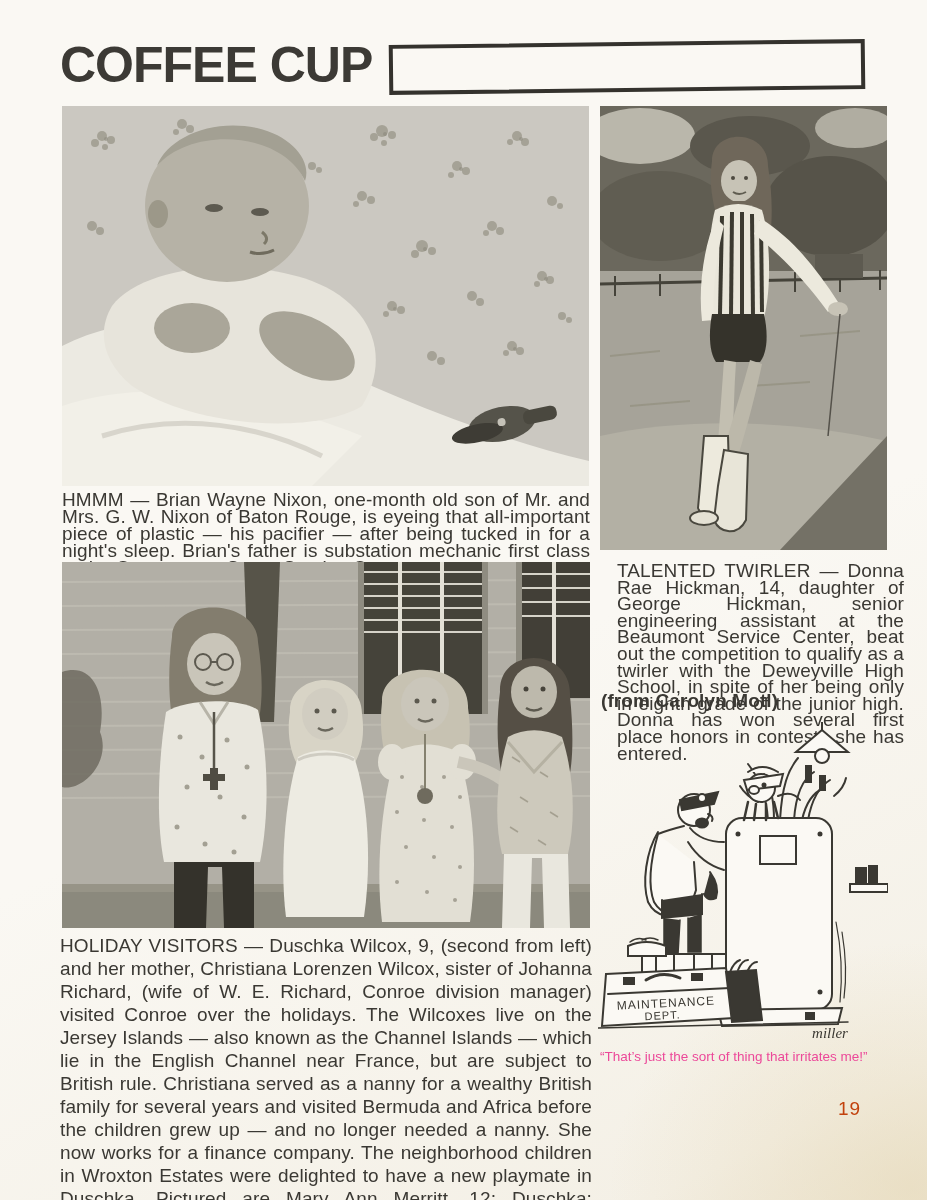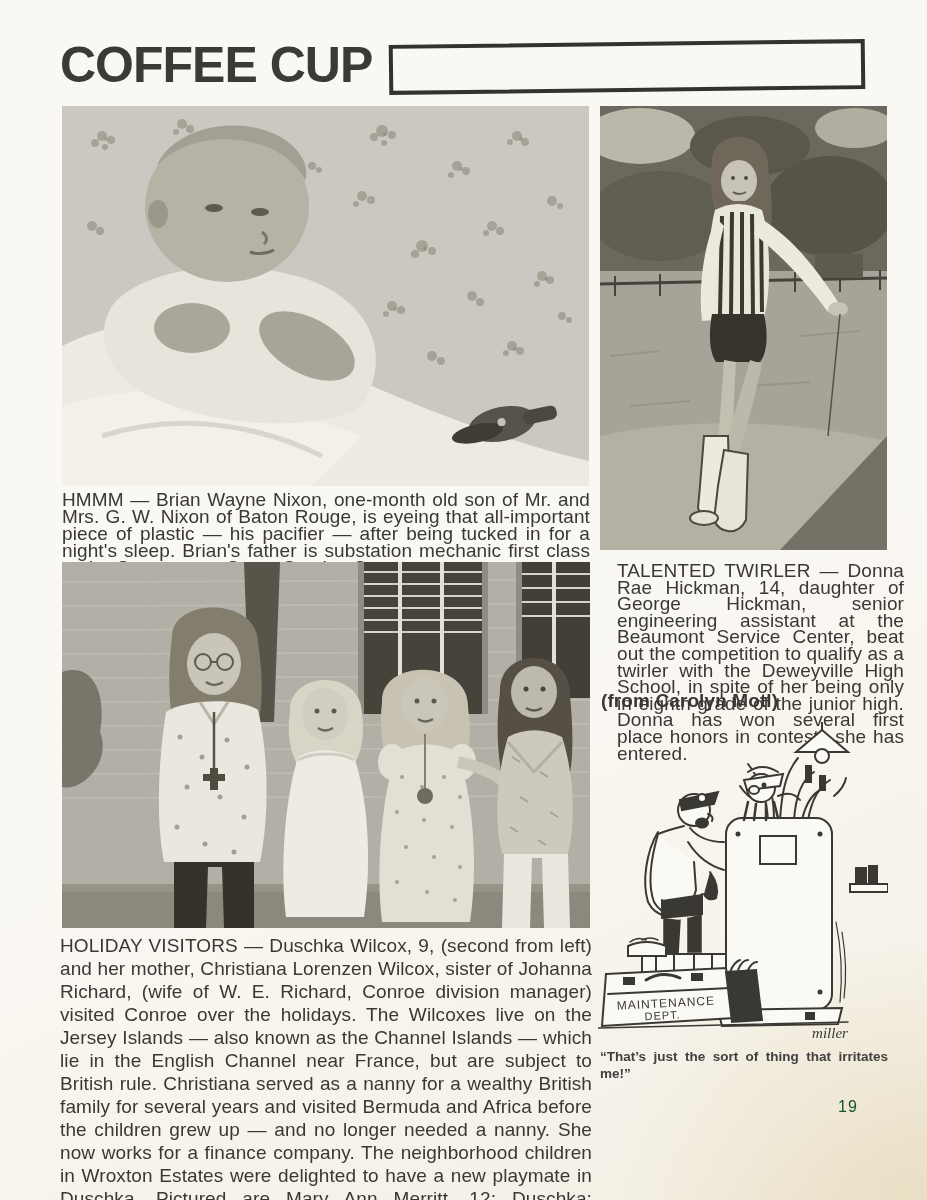--- a/index.html
+++ b/index.html
@@ -25,25 +25,25 @@
   .photo{position:absolute;overflow:hidden;background:#c9c6bf;}
   .photo svg{display:block;}
   .caption{
     position:absolute;text-align:justify;color:#3a3833;
     font-size:19px;line-height:17px;letter-spacing:.1px;
   }
   .caption.tight{line-height:23px;}
   .caption.col{line-height:16.6px;}
   .credit{font-weight:700;text-align:left;}
   .cartoon-caption{
-    position:absolute;font-size:13.5px;line-height:17px;font-weight:700;color:#404040;
+    position:absolute;font-size:13.5px;line-height:17px;font-weight:400;color:#ec4899;
     text-align:justify;
   }
   .page-number{
-    position:absolute;left:838px;top:1098px;font-size:16px;color:#14532d;letter-spacing:1px;
+    position:absolute;left:838px;top:1098px;font-size:19px;color:#c2410c;letter-spacing:1px;
   }
   .cartoon{position:absolute;background:transparent;}
 </style>
 </head>
 <body>
 
 <div class="corner-shade"></div>
 
 <div class="masthead">COFFEE CUP</div>
 <div class="masthead-box"></div>

